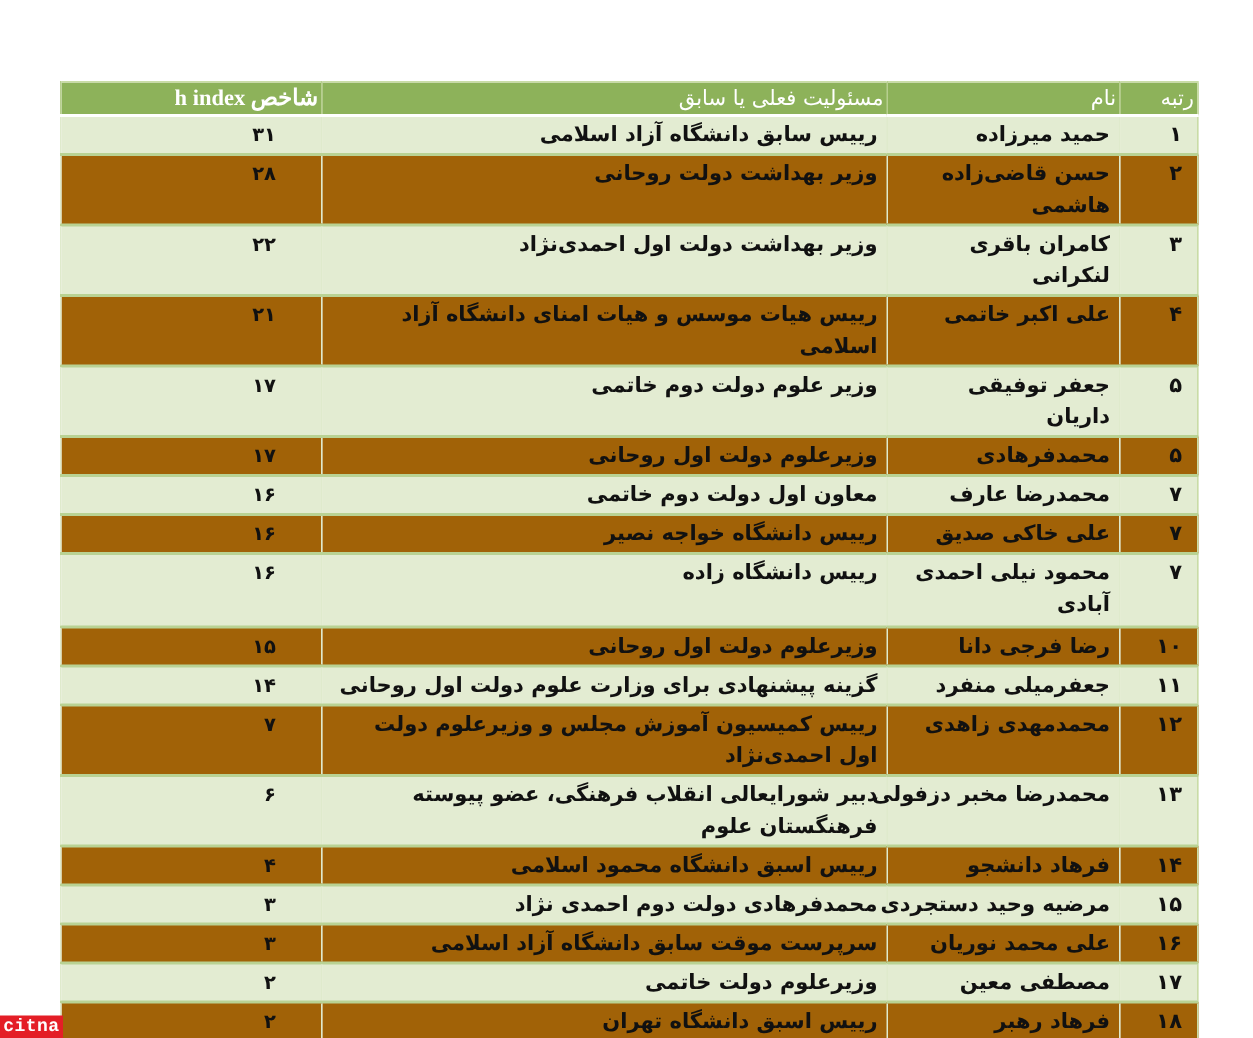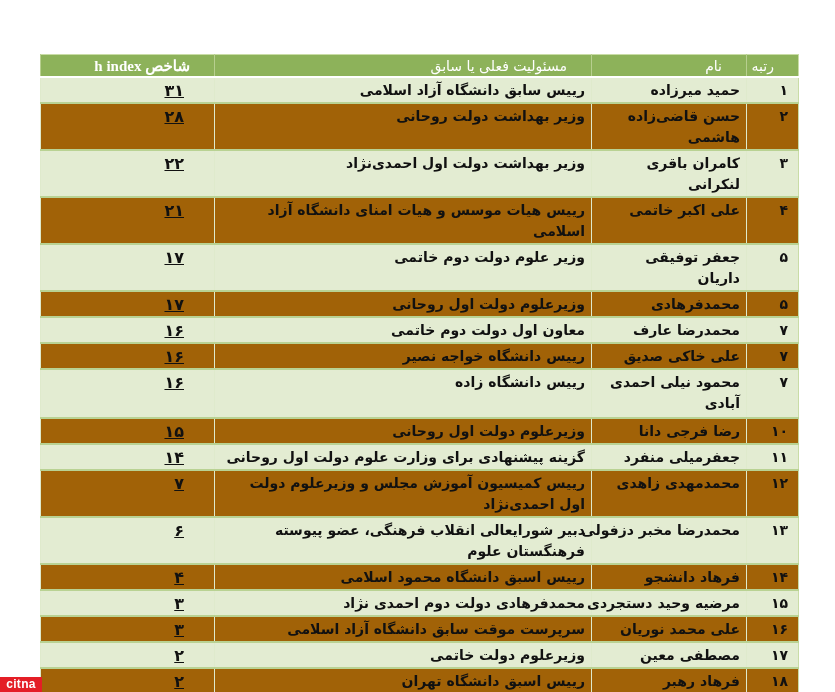--- a/index.html
+++ b/index.html
@@ -30,21 +30,21 @@
     col.c-rank { width: 52px; }
     col.c-name { width: 155px; }
     col.c-resp { width: 377px; }
     col.c-h { width: 174px; }
     th {
       background: #8db25a;
       color: #ffffff;
       font-weight: normal;
       font-size: 14px;
       height: 21px;
-      padding: 0 24px;
+      padding: 0 2px;
       text-align: right;
       border-left: 1px solid #b7cf8f;
       border-bottom: 2px solid #ffffff;
       white-space: nowrap;
     }
     th.h-col {
       font-family: "Liberation Serif", serif;
       font-weight: bold;
       font-size: 15px;
       text-align: right;
@@ -56,30 +56,30 @@
       padding: 2px 6px 1px 6px;
       text-align: right;
       vertical-align: top;
       border-bottom: 2px solid #b9d293;
       border-left: 1px solid #dfeacc;
       line-height: 21px;
     }
     tr.odd td { background: #e3ecd2; }
     tr.even td { background: #a16207; }
     td.rank { padding-right: 10px; }
-    td.hidx { padding-right: 30px; text-align: right; font-size: 16px; text-decoration: underline; }
+    td.hidx { padding-right: 30px; text-align: right; font-size: 13px; }
     .logo {
       position: absolute;
       left: 0;
       top: 677px;
       width: 42px;
       height: 15px;
       background: #e41e26;
       color: #ffffff;
-      font-family: Liberation Sans, sans-serif;
+      font-family: Liberation Mono, monospace;
       font-weight: bold;
       font-size: 12px;
       line-height: 15px;
       text-align: center;
       letter-spacing: 0.3px;
     }
   </style>
 </head>
 <body>
 

